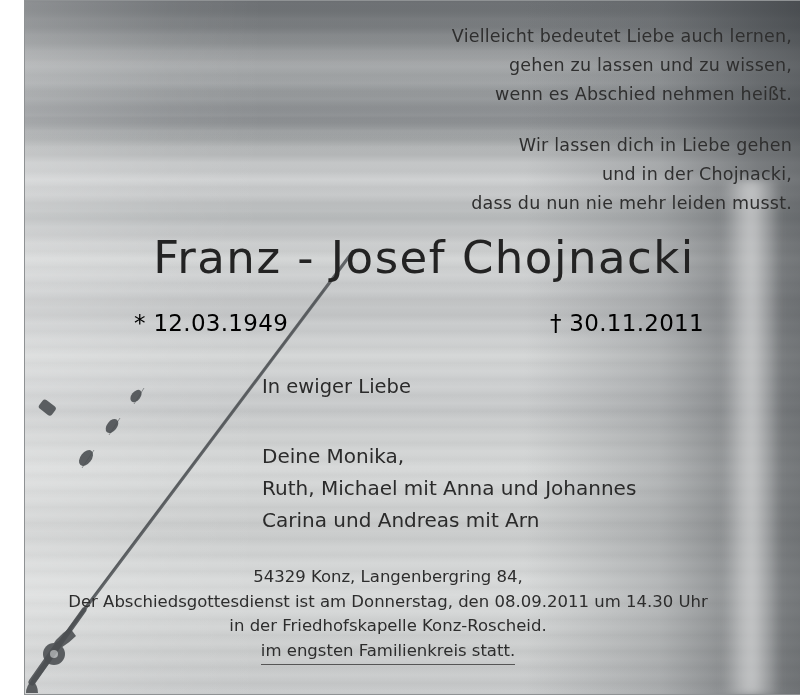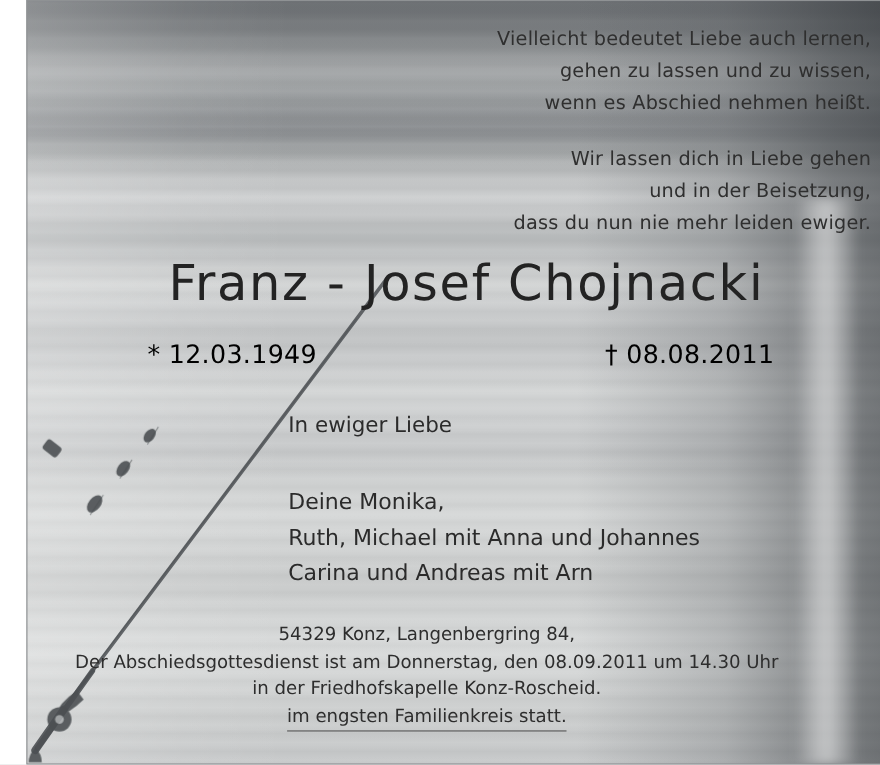--- a/index.html
+++ b/index.html
@@ -231,29 +231,29 @@
       <path d="M70 200 l-12 18"></path>
     </g>
   </svg>
 
   <div class="poem">
     <span>Vielleicht bedeutet Liebe auch lernen,</span><br>
     <span>gehen zu lassen und zu wissen,</span><br>
     <span>wenn es Abschied nehmen heißt.</span>
     <span class="gap"></span>
     <span>Wir lassen dich in Liebe gehen</span><br>
-    <span>und in der Beisetzung,</span><br>
-    <span>dass du nun nie mehr leiden ewiger.</span>
+    <span>und in der Chojnacki,</span><br>
+    <span>dass du nun nie mehr leiden musst.</span>
   </div>
 
   <div class="name">Franz - Josef Chojnacki</div>
 
   <div class="dates">
     <span>* 12.03.1949</span>
-    <span>† 08.08.2011</span>
+    <span>† 30.11.2011</span>
   </div>
 
   <div class="dedication">In ewiger Liebe</div>
 
   <div class="family">
     <span>Deine Monika,</span><br>
     <span>Ruth, Michael mit Anna und Johannes</span><br>
     <span>Carina und Andreas mit Arn</span>
   </div>
 

